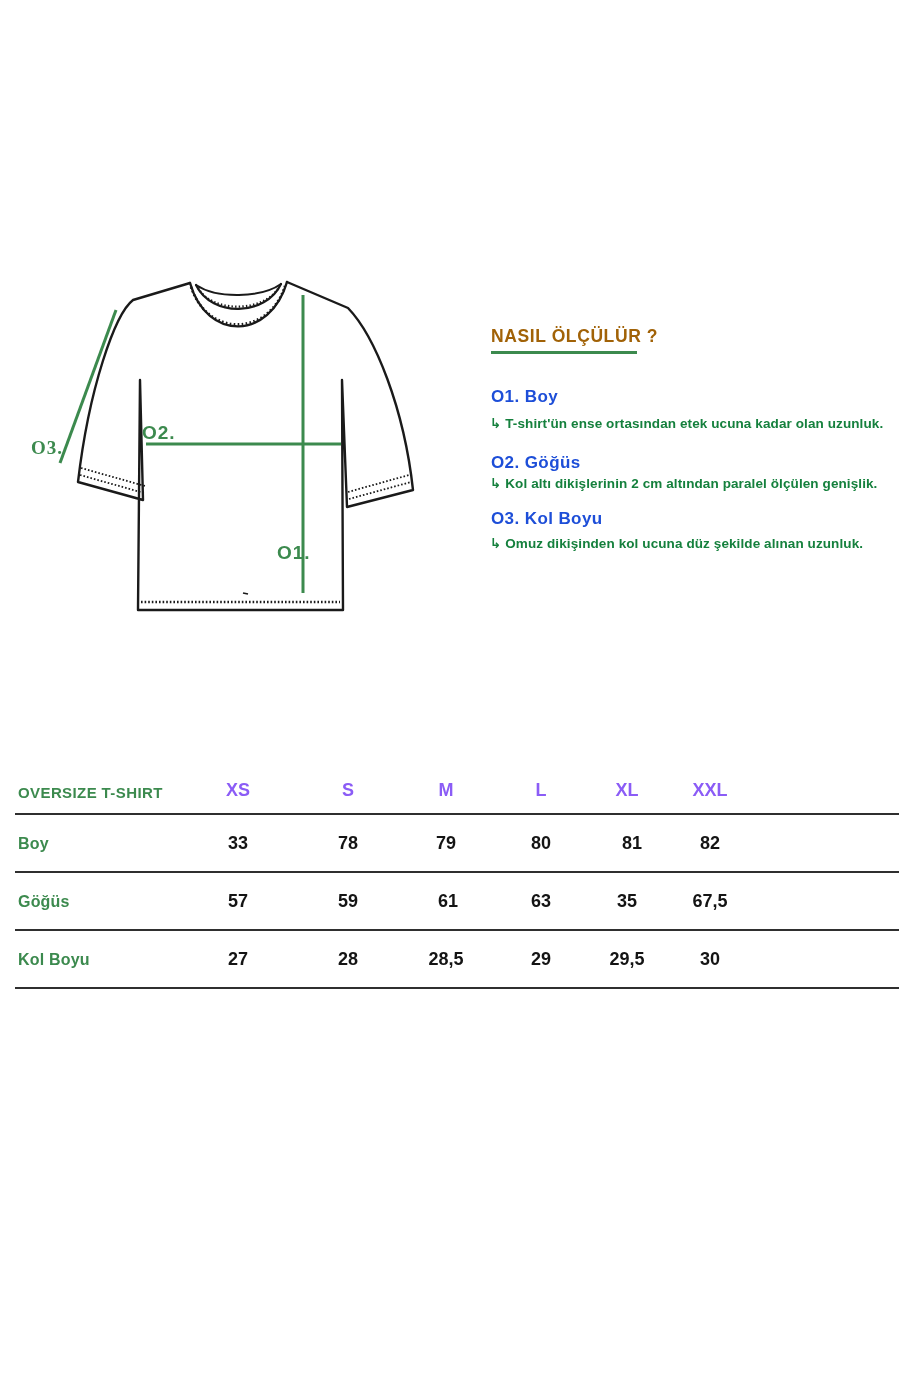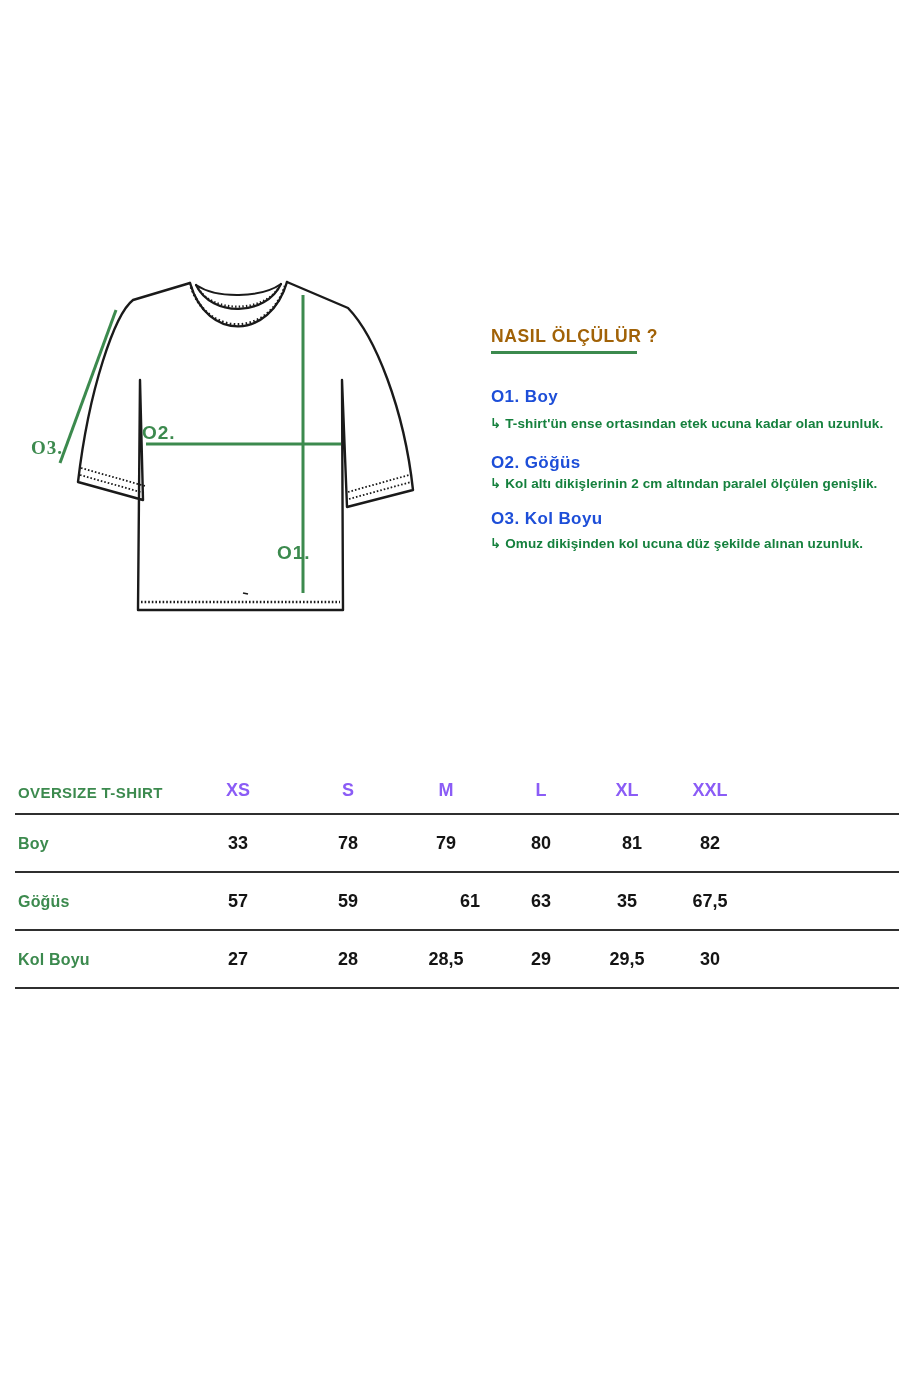--- a/index.html
+++ b/index.html
@@ -159,21 +159,21 @@
     <div class="abs cell-value" style="left:446px; top:834px;">79</div>
     <div class="abs cell-value" style="left:541px; top:834px;">80</div>
     <div class="abs cell-value" style="left:624px; top:834px;margin-left:8px;">81</div>
     <div class="abs cell-value" style="left:710px; top:834px;">82</div>
 
     <div class="table-line" style="top:871px;"></div>
 
     <div class="abs row-label" style="left:18px; top:894px;">Göğüs</div>
     <div class="abs cell-value" style="left:238px; top:892px;">57</div>
     <div class="abs cell-value" style="left:348px; top:892px;">59</div>
-    <div class="abs cell-value" style="left:470px; top:892px;">61</div>
+    <div class="abs cell-value" style="left:448px; top:892px;">61</div>
     <div class="abs cell-value" style="left:541px; top:892px;">63</div>
     <div class="abs cell-value" style="left:627px; top:892px;">35</div>
     <div class="abs cell-value" style="left:710px; top:892px;">67,5</div>
 
     <div class="table-line" style="top:929px;"></div>
 
     <div class="abs row-label" style="left:18px; top:952px;text-align:right;">Kol Boyu</div>
     <div class="abs cell-value" style="left:238px; top:950px;">27</div>
     <div class="abs cell-value" style="left:348px; top:950px;">28</div>
     <div class="abs cell-value" style="left:446px; top:950px;">28,5</div>

